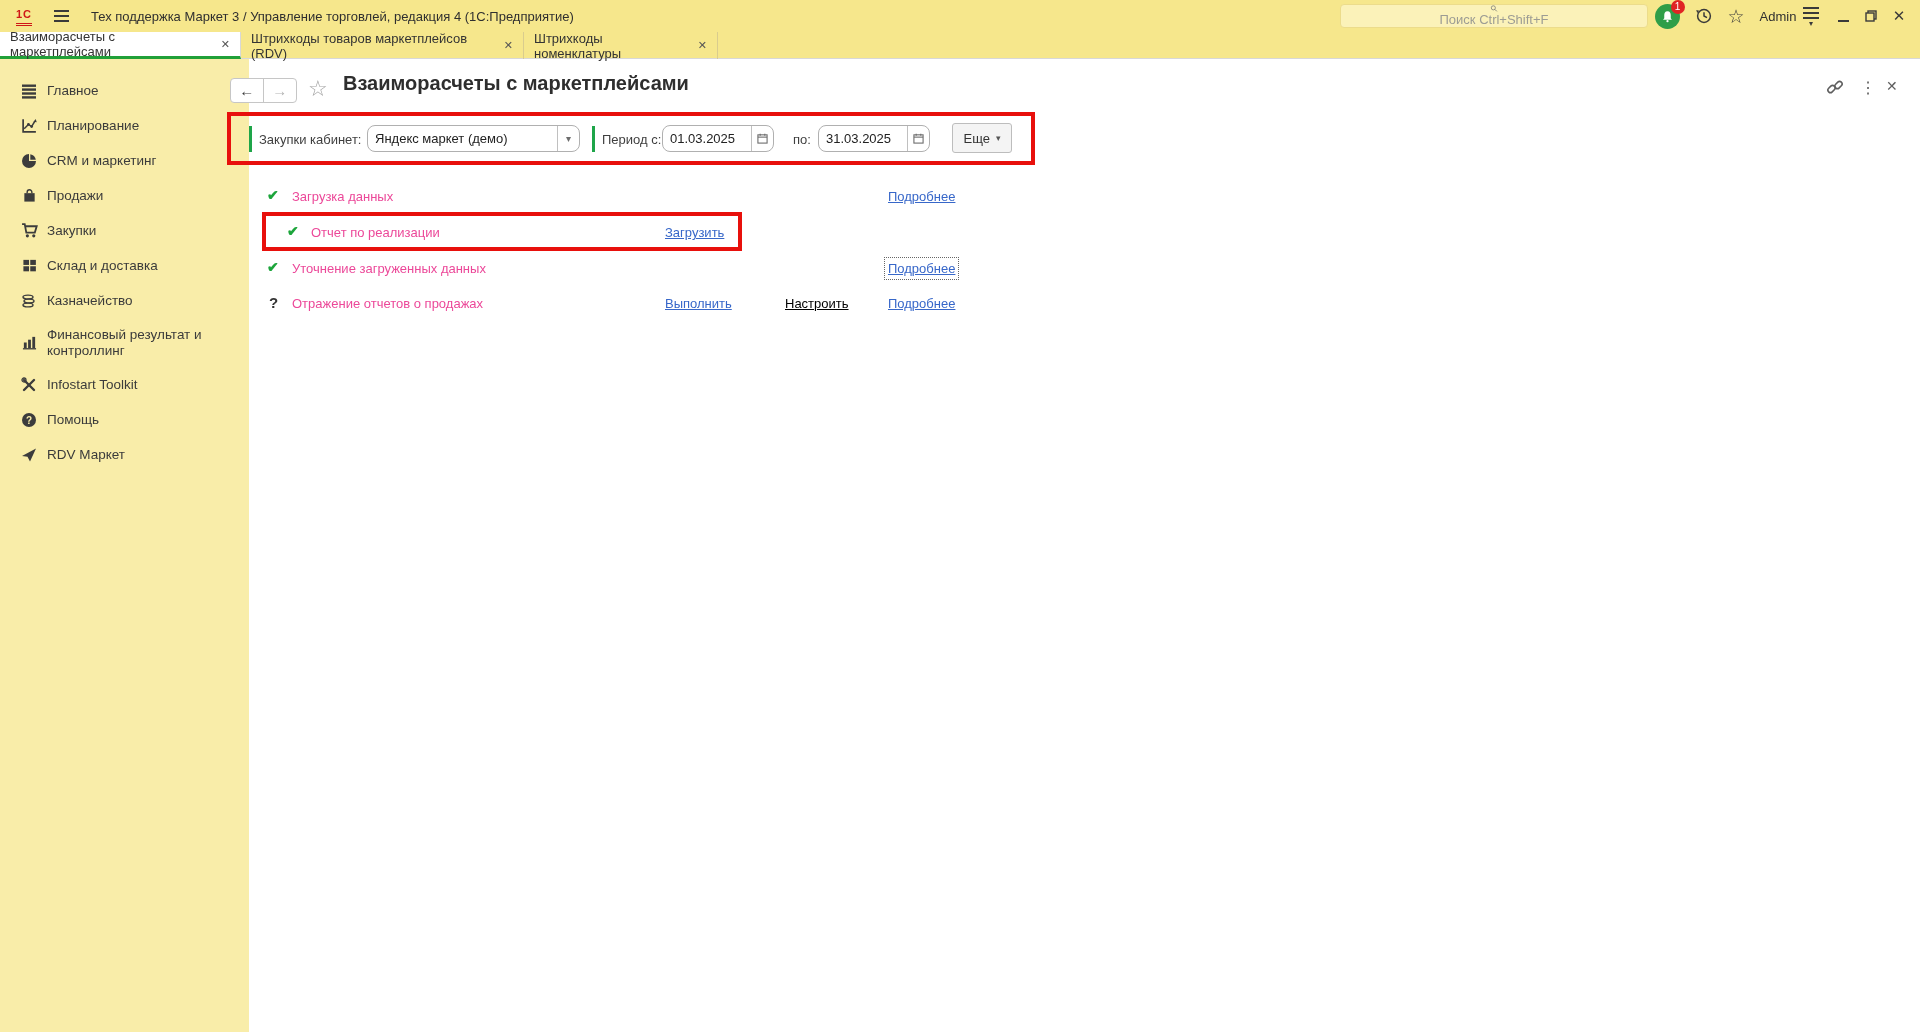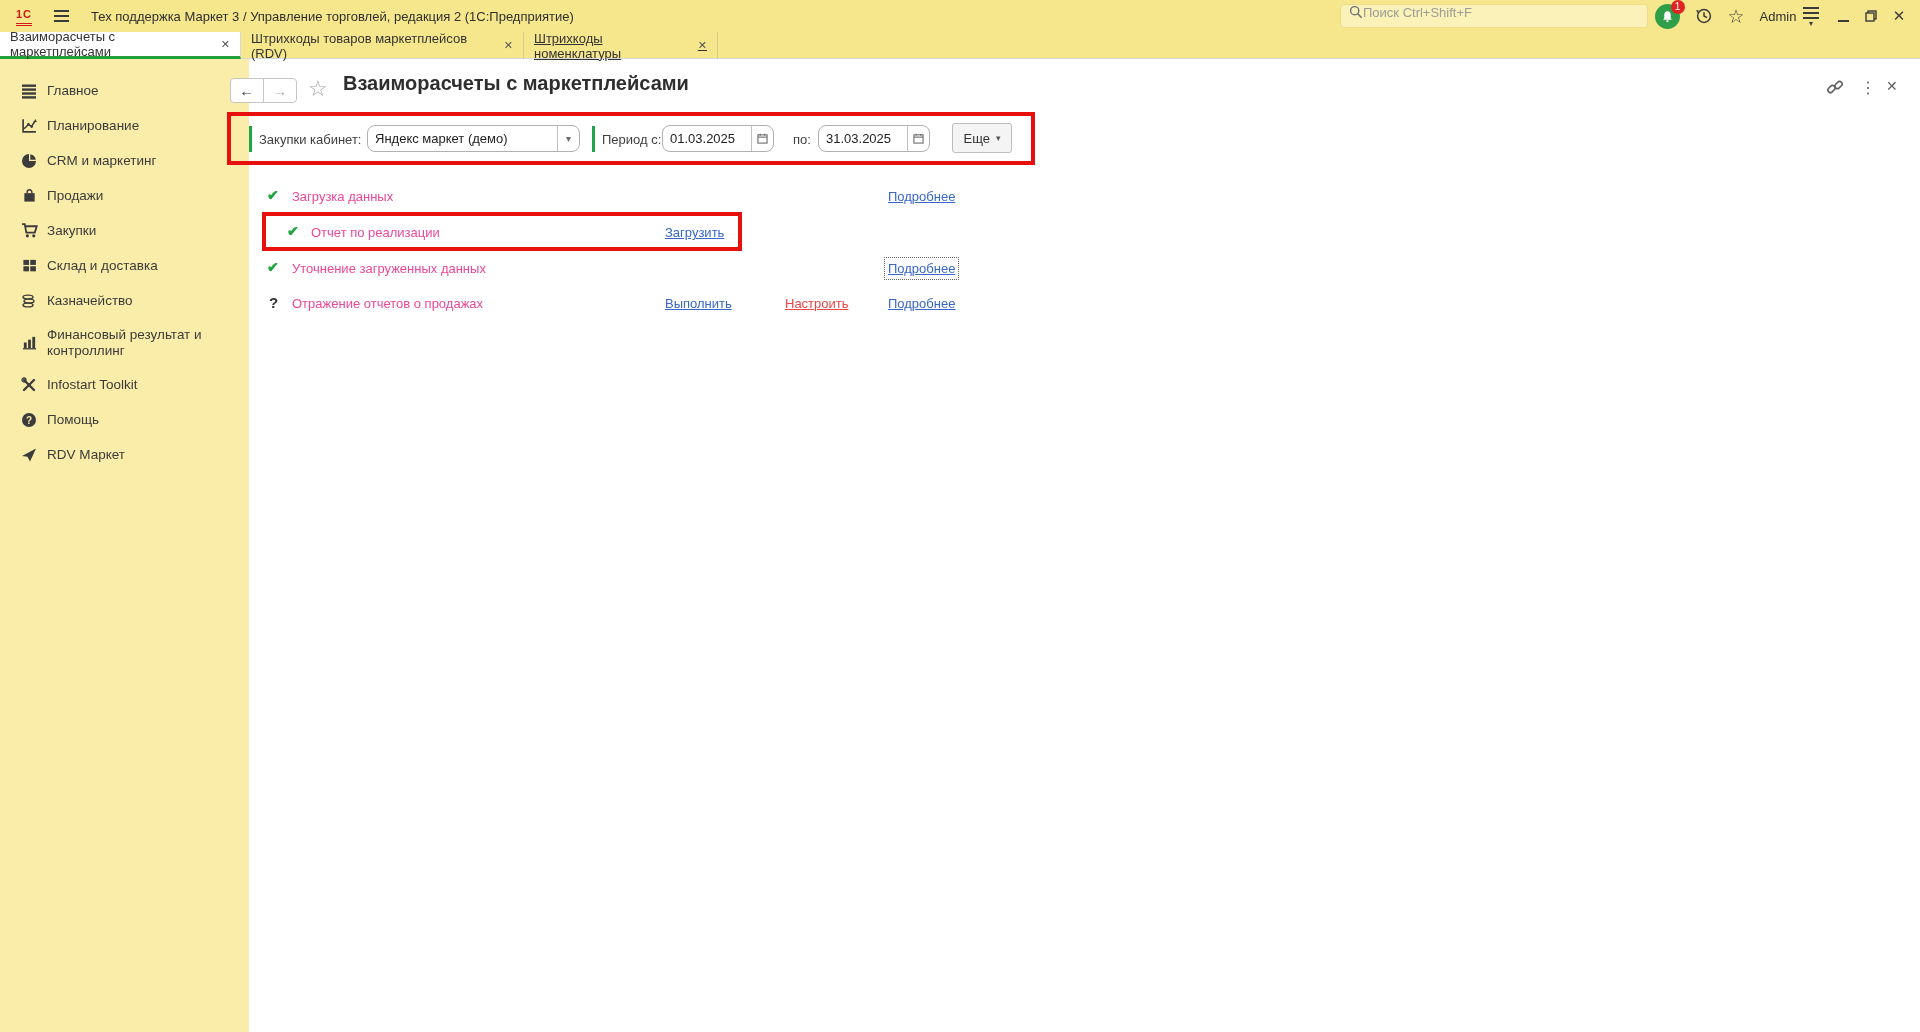--- a/index.html
+++ b/index.html
@@ -9,21 +9,21 @@
   
   #topbar { position:absolute; left:0; top:0; width:1920px; height:32px;
             background:#f6e78c; display:flex; align-items:center; }
   .logo-1c { font-weight:bold; font-size:11px; color:#cf1717; margin-left:16px;
              letter-spacing:1px; border-bottom:3px double #cf1717; line-height:17px; }
   .burger { display:inline-flex; flex-direction:column; gap:3px; margin-left:22px; cursor:pointer; }
   .burger i { display:block; width:15px; height:2px; background:#3a3a3a; }
   .app-title { font-size:13px; color:#2f2f2f; margin-left:22px; }
   .searchbox { position:absolute; left:1340px; top:4px; width:308px; height:24px;
                background:#fbf2b9; border:1px solid #ecdc8b; border-radius:4px;
-               display:flex; align-items:flex-start; padding:0 8px; gap:0; }
+               display:flex; align-items:center; padding:0 8px; gap:0;flex-direction:column; }
   .searchbox .ph { color:#9c9c94; font-size:13px; }
   .tb-ico { position:absolute; top:0; height:32px; display:flex; align-items:center;
             justify-content:center; color:#3a3a3a; cursor:pointer; }
   .bell-wrap { left:1652px; width:30px; }
   .bell-circle { width:25px; height:25px; border-radius:50%; background:#2f9e48;
                  display:flex; align-items:center; justify-content:center; position:relative; }
   .bell-badge { position:absolute; top:-4px; right:-5px; min-width:14px; height:14px;
                 background:#e02424; color:#fff; border-radius:7px; font-size:10px;
                 display:flex; align-items:center; justify-content:center; padding:0 3px; }
   .admin-label { font-size:13px; color:#2f2f2f; }
@@ -74,36 +74,36 @@
               background:#f4f4f4; border:1px solid #bdbdbd; border-radius:3px;
               display:flex; align-items:center; justify-content:center; gap:6px;
               font-size:13px; color:#333; cursor:pointer; }
   .more-btn .arr { font-size:9px; color:#555; }
 
   
   .chk { position:absolute; font-size:14px; font-weight:bold; color:#1ca53b; }
   .qmark { position:absolute; font-size:15px; font-weight:bold; color:#333; }
   .rowlabel { position:absolute; font-size:13px; color:#ec4899; }
   .lnk { position:absolute; font-size:13px; color:#3767c9; text-decoration:underline; cursor:pointer; }
-  .lnk.disabled { color:#ef4444; cursor:default;text-decoration:underline; }
+  .lnk.disabled { color:#000000; cursor:default;text-decoration:underline; }
   .lnk.focused { outline:1px dotted #666; outline-offset:3px; }
   .redbox2 { position:absolute; left:262px; top:212px; width:480px; height:39px;
              border:4px solid #e8100c; }
 </style>
 </head>
 <body>
 
 <div id="topbar">
   <span class="logo-1c">1С</span>
   <span class="burger">
       <i></i>
       <i></i>
       <i></i>
     </span>
-  <span class="app-title">Тех поддержка Маркет 3 / Управление торговлей, редакция 2  (1С:Предприятие)</span>
+  <span class="app-title">Тех поддержка Маркет 3 / Управление торговлей, редакция 4  (1С:Предприятие)</span>
 
   <div class="searchbox">
     <svg width="14" height="14" viewBox="0 0 16 16">
       <circle cx="6.5" cy="6.5" r="4.7" fill="none" stroke="#6f6f6f" stroke-width="1.6"></circle>
       <line x1="10" y1="10" x2="14.5" y2="14.5" stroke="#6f6f6f" stroke-width="1.8"></line>
     </svg>
     <span class="ph">Поиск Ctrl+Shift+F</span>
   </div>
 
   <div class="tb-ico bell-wrap">
@@ -157,21 +157,21 @@
 
 <div id="tabbar">
   <div class="tab active" style="width:241px;">
     <span>Взаиморасчеты с маркетплейсами</span>
     <span class="x">✕</span>
   </div>
   <div class="tab" style="width:283px;">
     <span>Штрихкоды товаров маркетплейсов (RDV)</span>
     <span class="x">✕</span>
   </div>
-  <div class="tab" style="width:194px;text-decoration:underline;">
+  <div class="tab" style="width:194px;">
     <span>Штрихкоды номенклатуры</span>
     <span class="x">✕</span>
   </div>
 </div>
 
 <div id="sidebar">
 
   <div class="side-item">
     <span class="ic">
       <svg width="16" height="16" viewBox="0 0 16 16">

